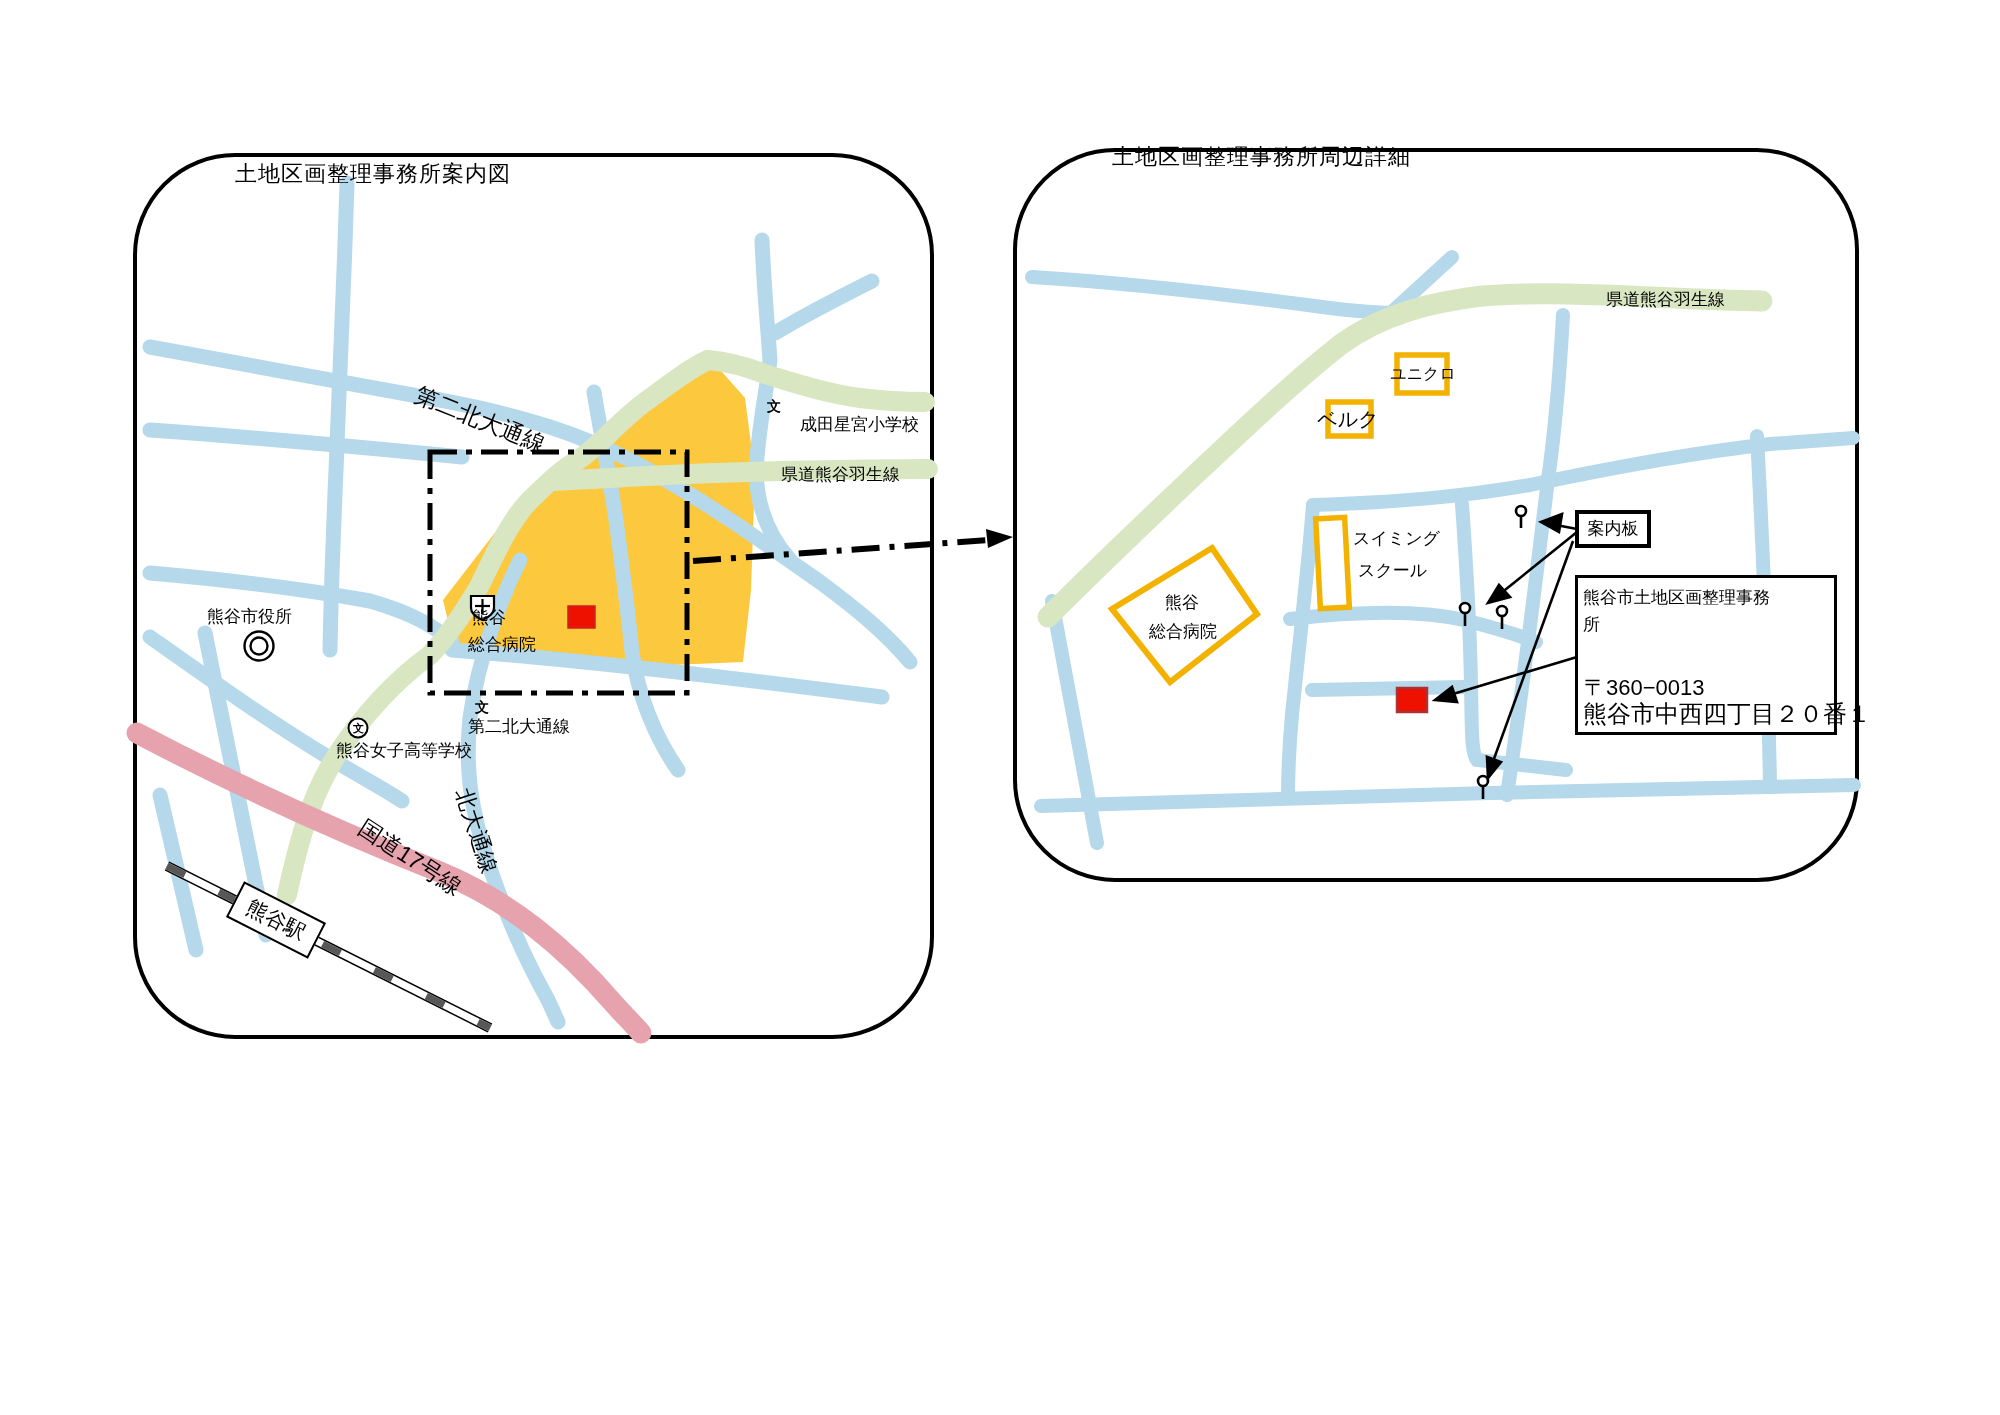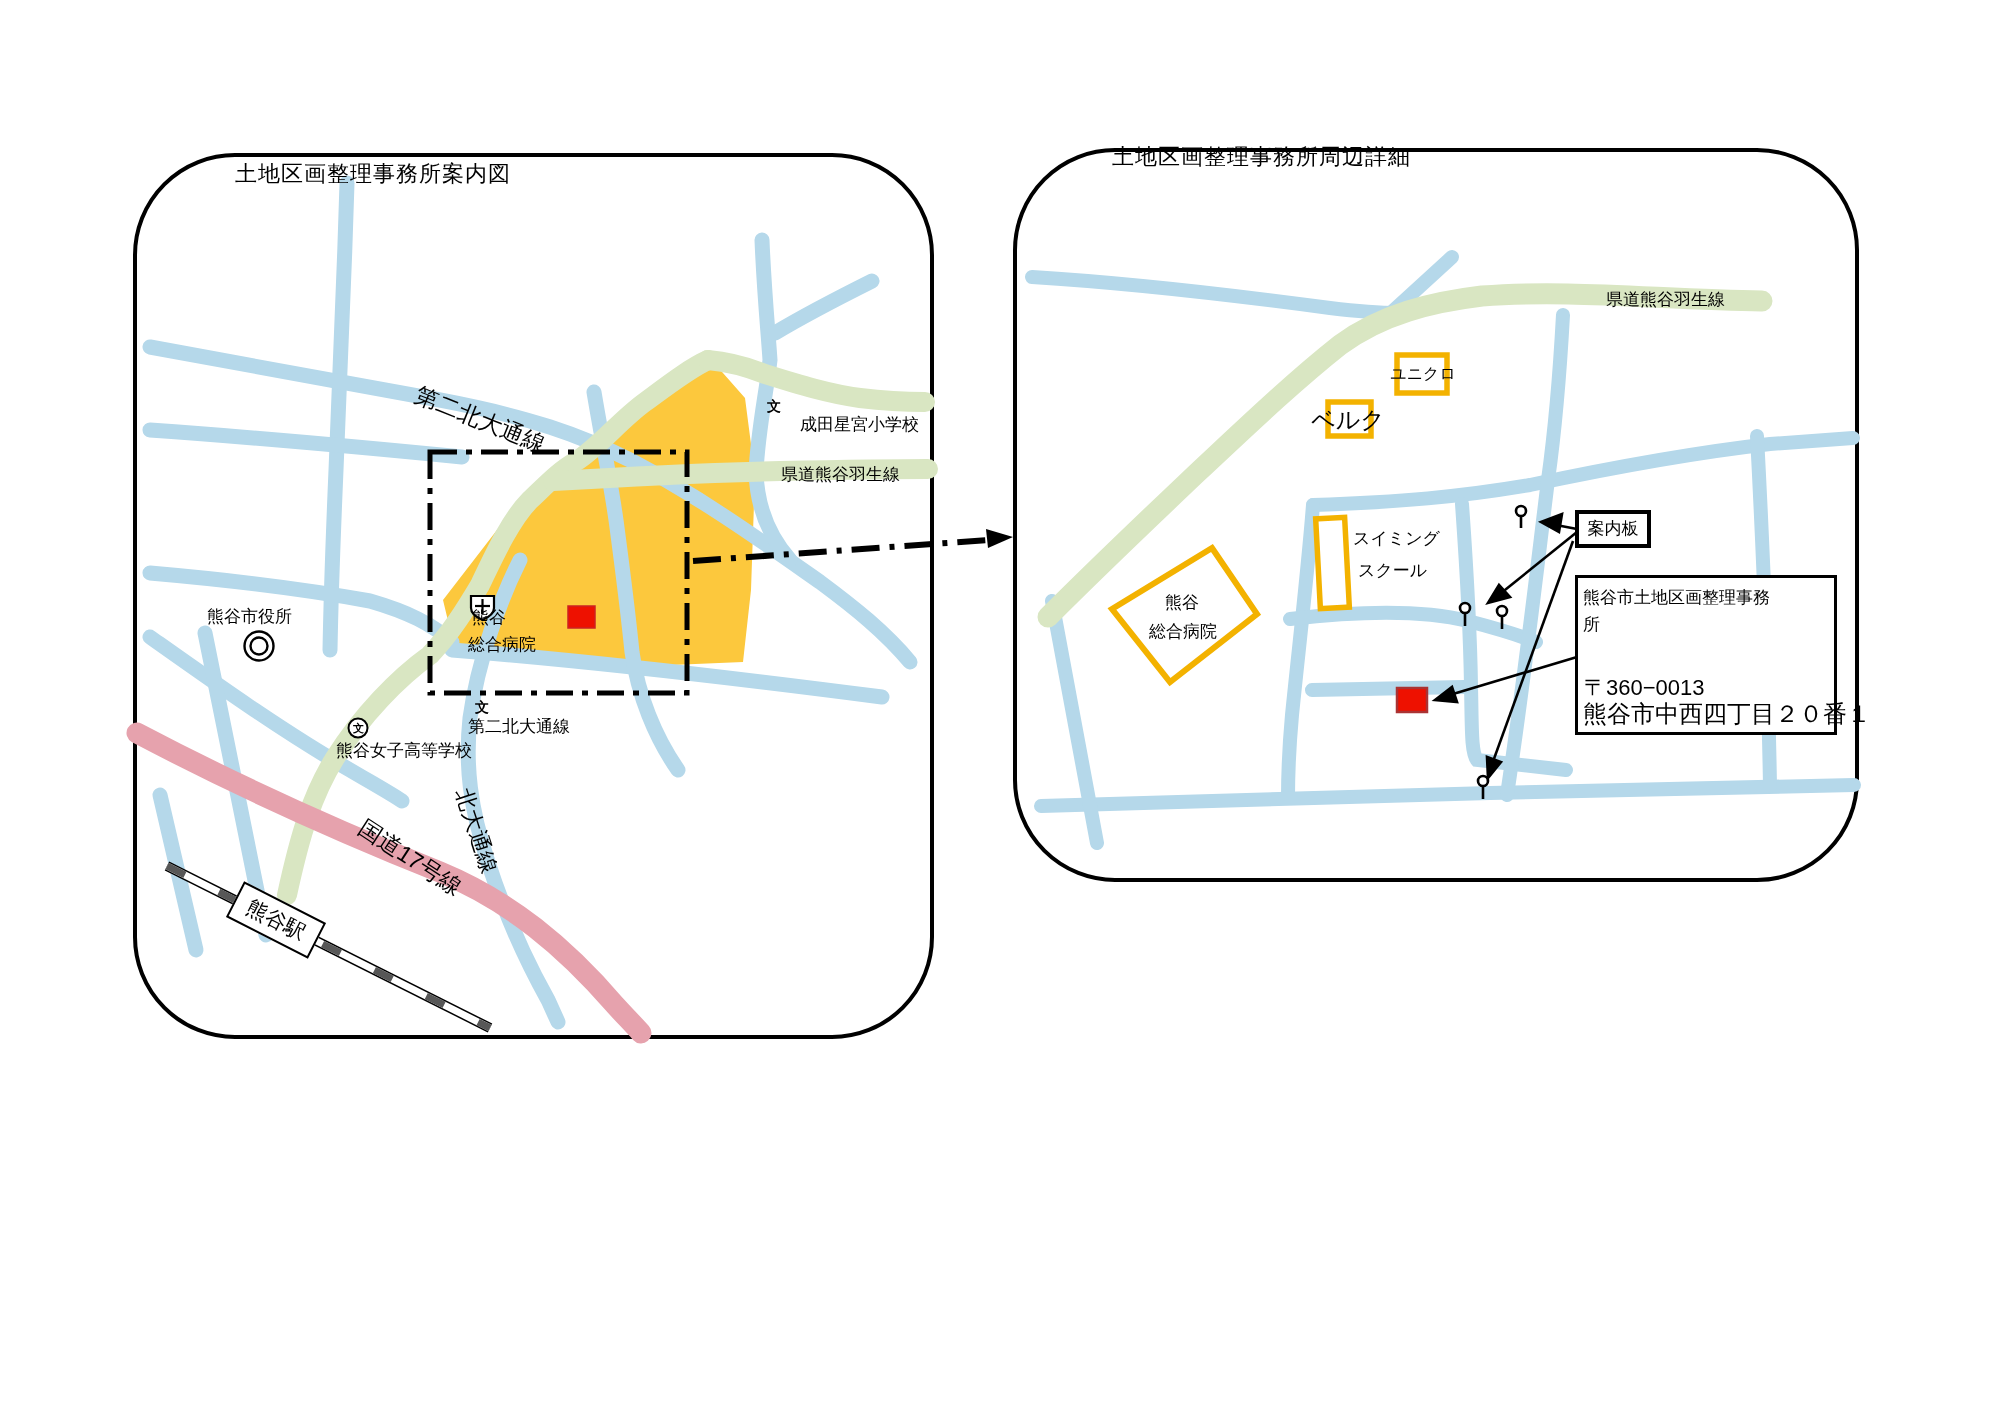--- a/index.html
+++ b/index.html
@@ -161,21 +161,21 @@
   <div class="obox flexc" style="left:230px;top:900px;width:92px;height:40px;border-width:2.5px;transform:rotate(27deg);">
     <span class="lbl" style="position:static;font-size:21px;">熊谷駅</span>
   </div>
 
   <div class="lbl ttl" style="left:1112px;top:143px;">土地区画整理事務所周辺詳細</div>
 
   <div class="lbl" style="left:1606px;top:289px;">県道熊谷羽生線</div>
 
   <div class="lbl ctr" style="left:1423px;top:374px;font-size:16px;">ユニクロ</div>
 
-  <div class="lbl ctr" style="left:1348px;top:420px;font-size:24px;">ベルク</div>
+  <div class="lbl ctr" style="left:1348px;top:420px;font-size:20px;">ベルク</div>
 
   <div class="lbl" style="left:1353px;top:528px;">スイミング</div>
   <div class="lbl" style="left:1358px;top:560px;">スクール</div>
 
   <div class="lbl ctr" style="left:1182px;top:603px;">熊谷</div>
   <div class="lbl ctr" style="left:1183px;top:632px;">総合病院</div>
 
   <div class="obox flexc" style="left:1575px;top:510px;width:76px;height:38px;border-width:4px;">
     <span class="lbl" style="position:static;">案内板</span>
   </div>

